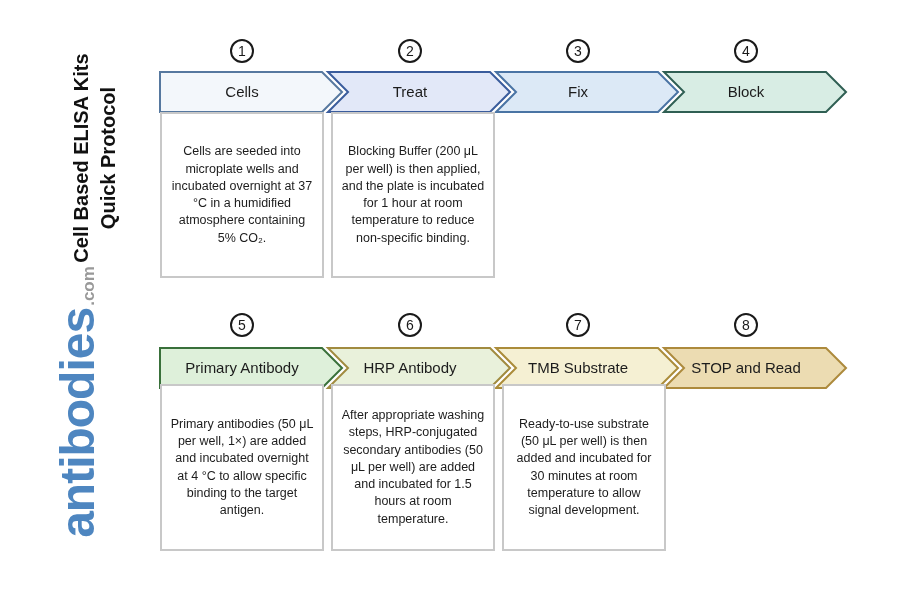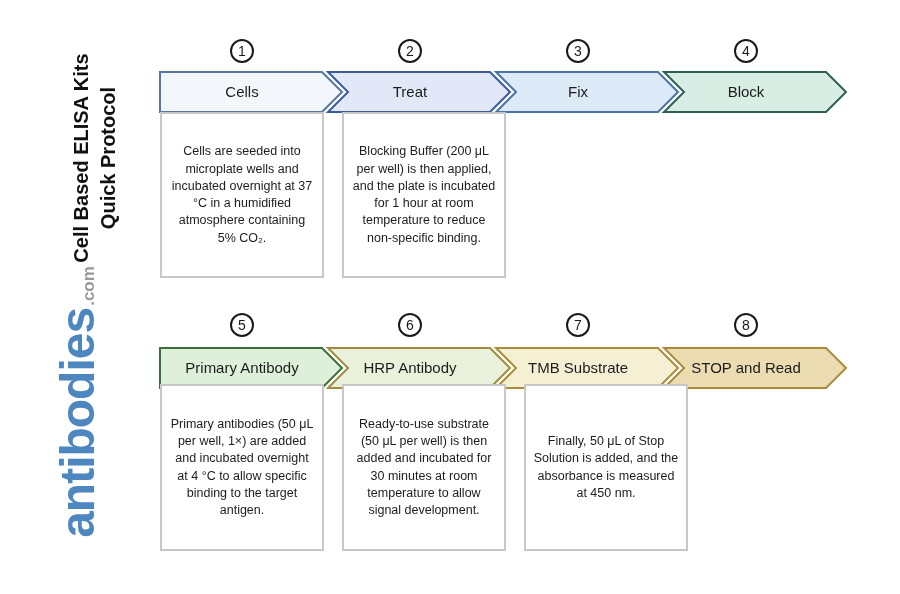--- a/index.html
+++ b/index.html
@@ -22,21 +22,21 @@
   .row-svg.r1{top:70px;} .row-svg.r2{top:346px;}
   .arrow-label{font-family:"Liberation Sans",sans-serif;font-size:15px;fill:#1c1c1c;}
 
   .circles{position:absolute;left:160px;width:668px;height:26px;display:flex;gap:4px;}
   .circles.r1{top:39px;} .circles.r2{top:313px;}
   .circle{width:164px;display:flex;justify-content:center;}
   .circle .disc{width:24px;height:24px;border:2px solid #1a1a1a;border-radius:50%;
                 background:#fff;display:flex;align-items:center;justify-content:center;
                 font-size:14px;font-weight:400;color:#1a1a1a;box-sizing:border-box;}
 
-  .boxes{position:absolute;left:160px;width:560px;display:flex;gap:18px;}
+  .boxes{position:absolute;left:160px;width:560px;display:flex;gap:7px;}
   .boxes.r1{top:112px;height:166px;} .boxes.r2{top:384px;height:167px;}
   .box{width:164px;box-sizing:border-box;border:2px solid #c8c8c8;background:#ffffff;
        display:flex;align-items:center;justify-content:center;padding:6px 7px;}
   .box p{margin:0;font-size:12.5px;line-height:1.38;text-align:center;color:#1c1c1c;}
 </style>
 </head>
 <body>
 
 <div id="page">
 
@@ -109,20 +109,20 @@
     <text class="arrow-label" x="252" y="27" text-anchor="middle">HRP Antibody</text>
     <text class="arrow-label" x="420" y="27" text-anchor="middle">TMB Substrate</text>
     <text class="arrow-label" x="588" y="27" text-anchor="middle">STOP and Read</text>
   </svg>
 
   <div class="boxes r2">
     <div class="box">
         <p>Primary antibodies (50 μL per well, 1×) are added and incubated overnight at 4 °C to allow specific binding to the target antigen.</p>
       </div>
     <div class="box">
-        <p>Ready-to-use substrate (50 μL per well) is then added and incubated for 30 minutes at room temperature to allow signal development.</p>
+        <p>After appropriate washing steps, HRP-conjugated secondary antibodies (50 μL per well) are added and incubated for 1.5 hours at room temperature.</p>
       </div>
     <div class="box">
-        <p>Finally, 50 μL of Stop Solution is added, and the absorbance is measured at 450 nm.</p>
+        <p>Ready-to-use substrate (50 μL per well) is then added and incubated for 30 minutes at room temperature to allow signal development.</p>
       </div>
   </div>
 
 </div>
 
 </body></html>

